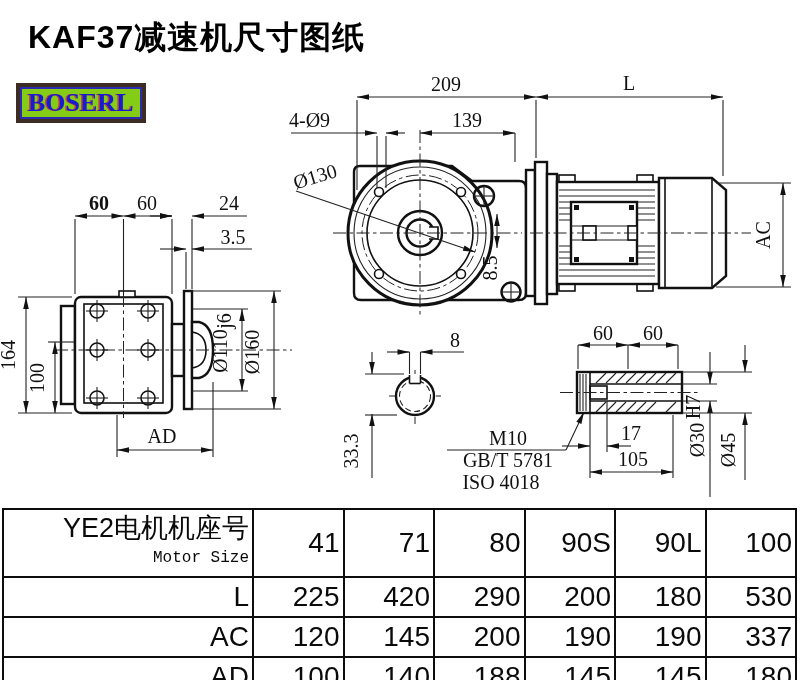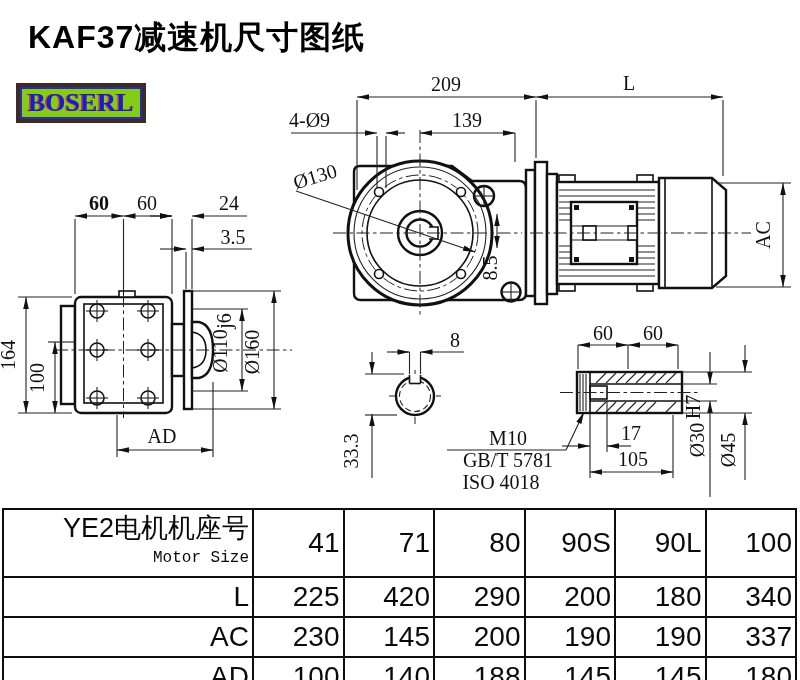--- a/index.html
+++ b/index.html
@@ -301,25 +301,25 @@
       <td>90L</td>
       <td>100</td>
     </tr>
     <tr style="height:36px">
       <td>L</td>
       <td>225</td>
       <td>420</td>
       <td>290</td>
       <td>200</td>
       <td>180</td>
-      <td>340</td>
+      <td>530</td>
     </tr>
     <tr style="height:36px">
       <td>AC</td>
-      <td>230</td>
+      <td>120</td>
       <td>145</td>
       <td>200</td>
       <td>190</td>
       <td>190</td>
       <td>337</td>
     </tr>
     <tr style="height:36px">
       <td>AD</td>
       <td>100</td>
       <td>140</td>

